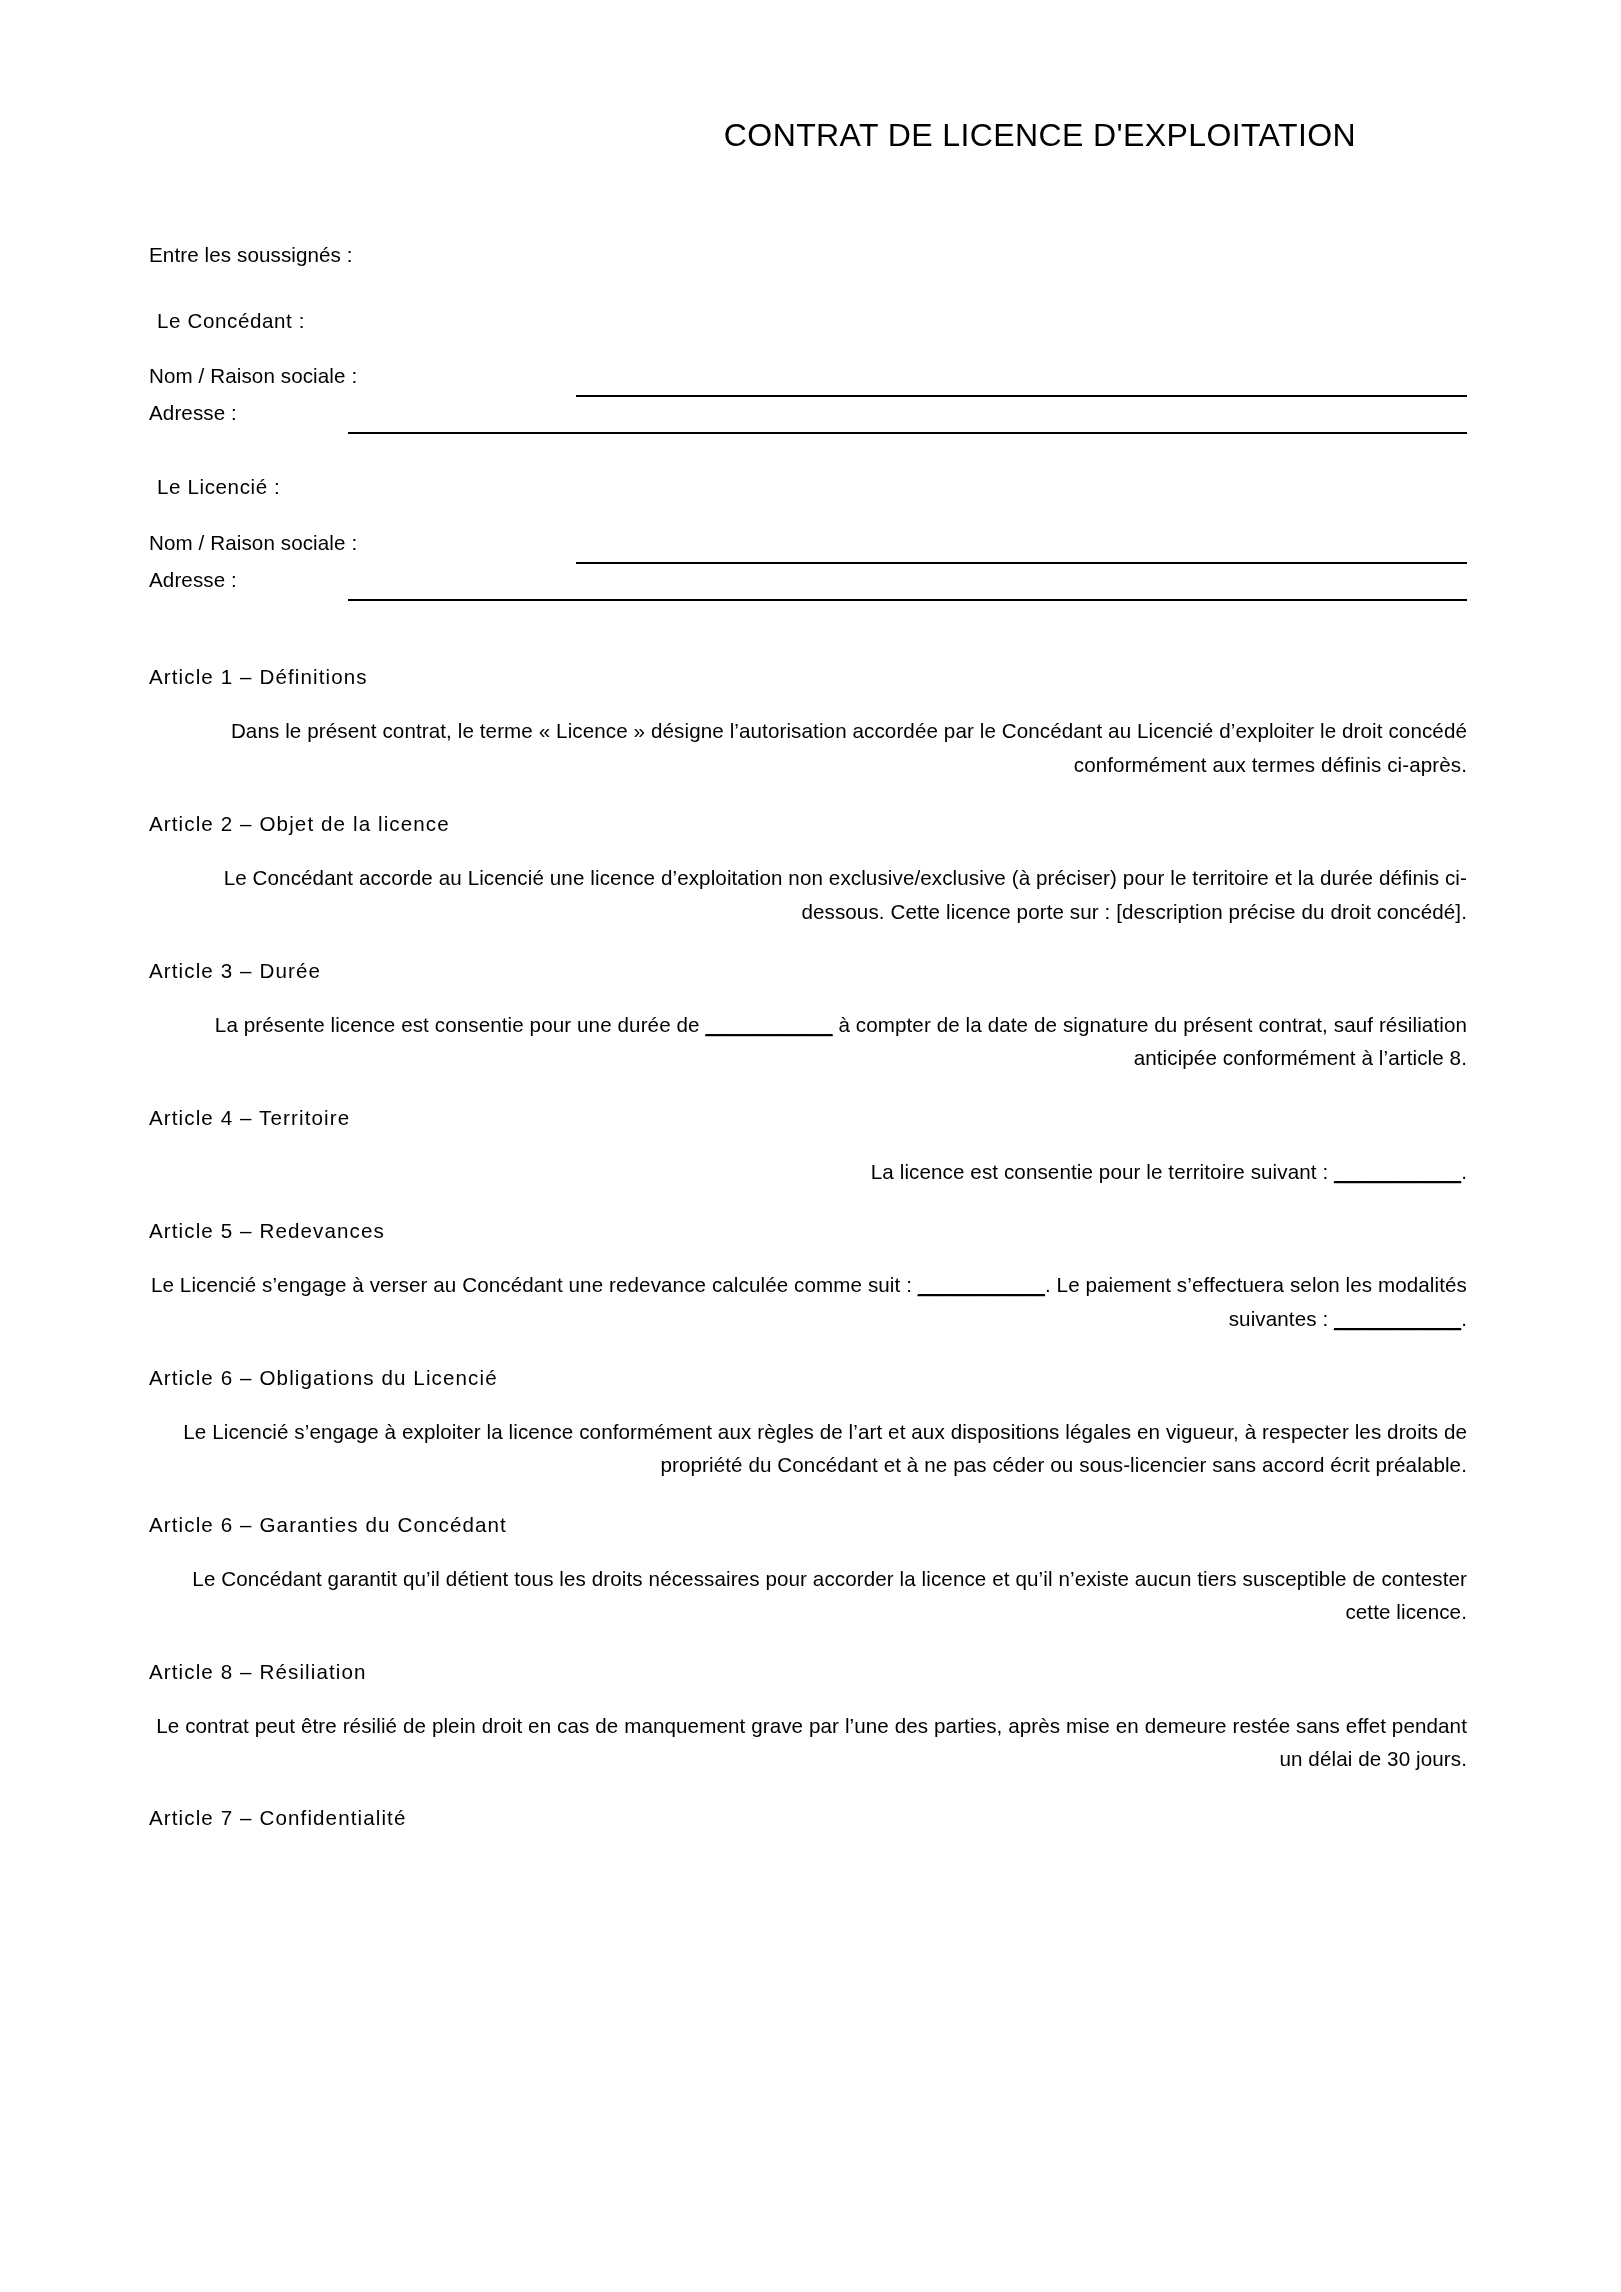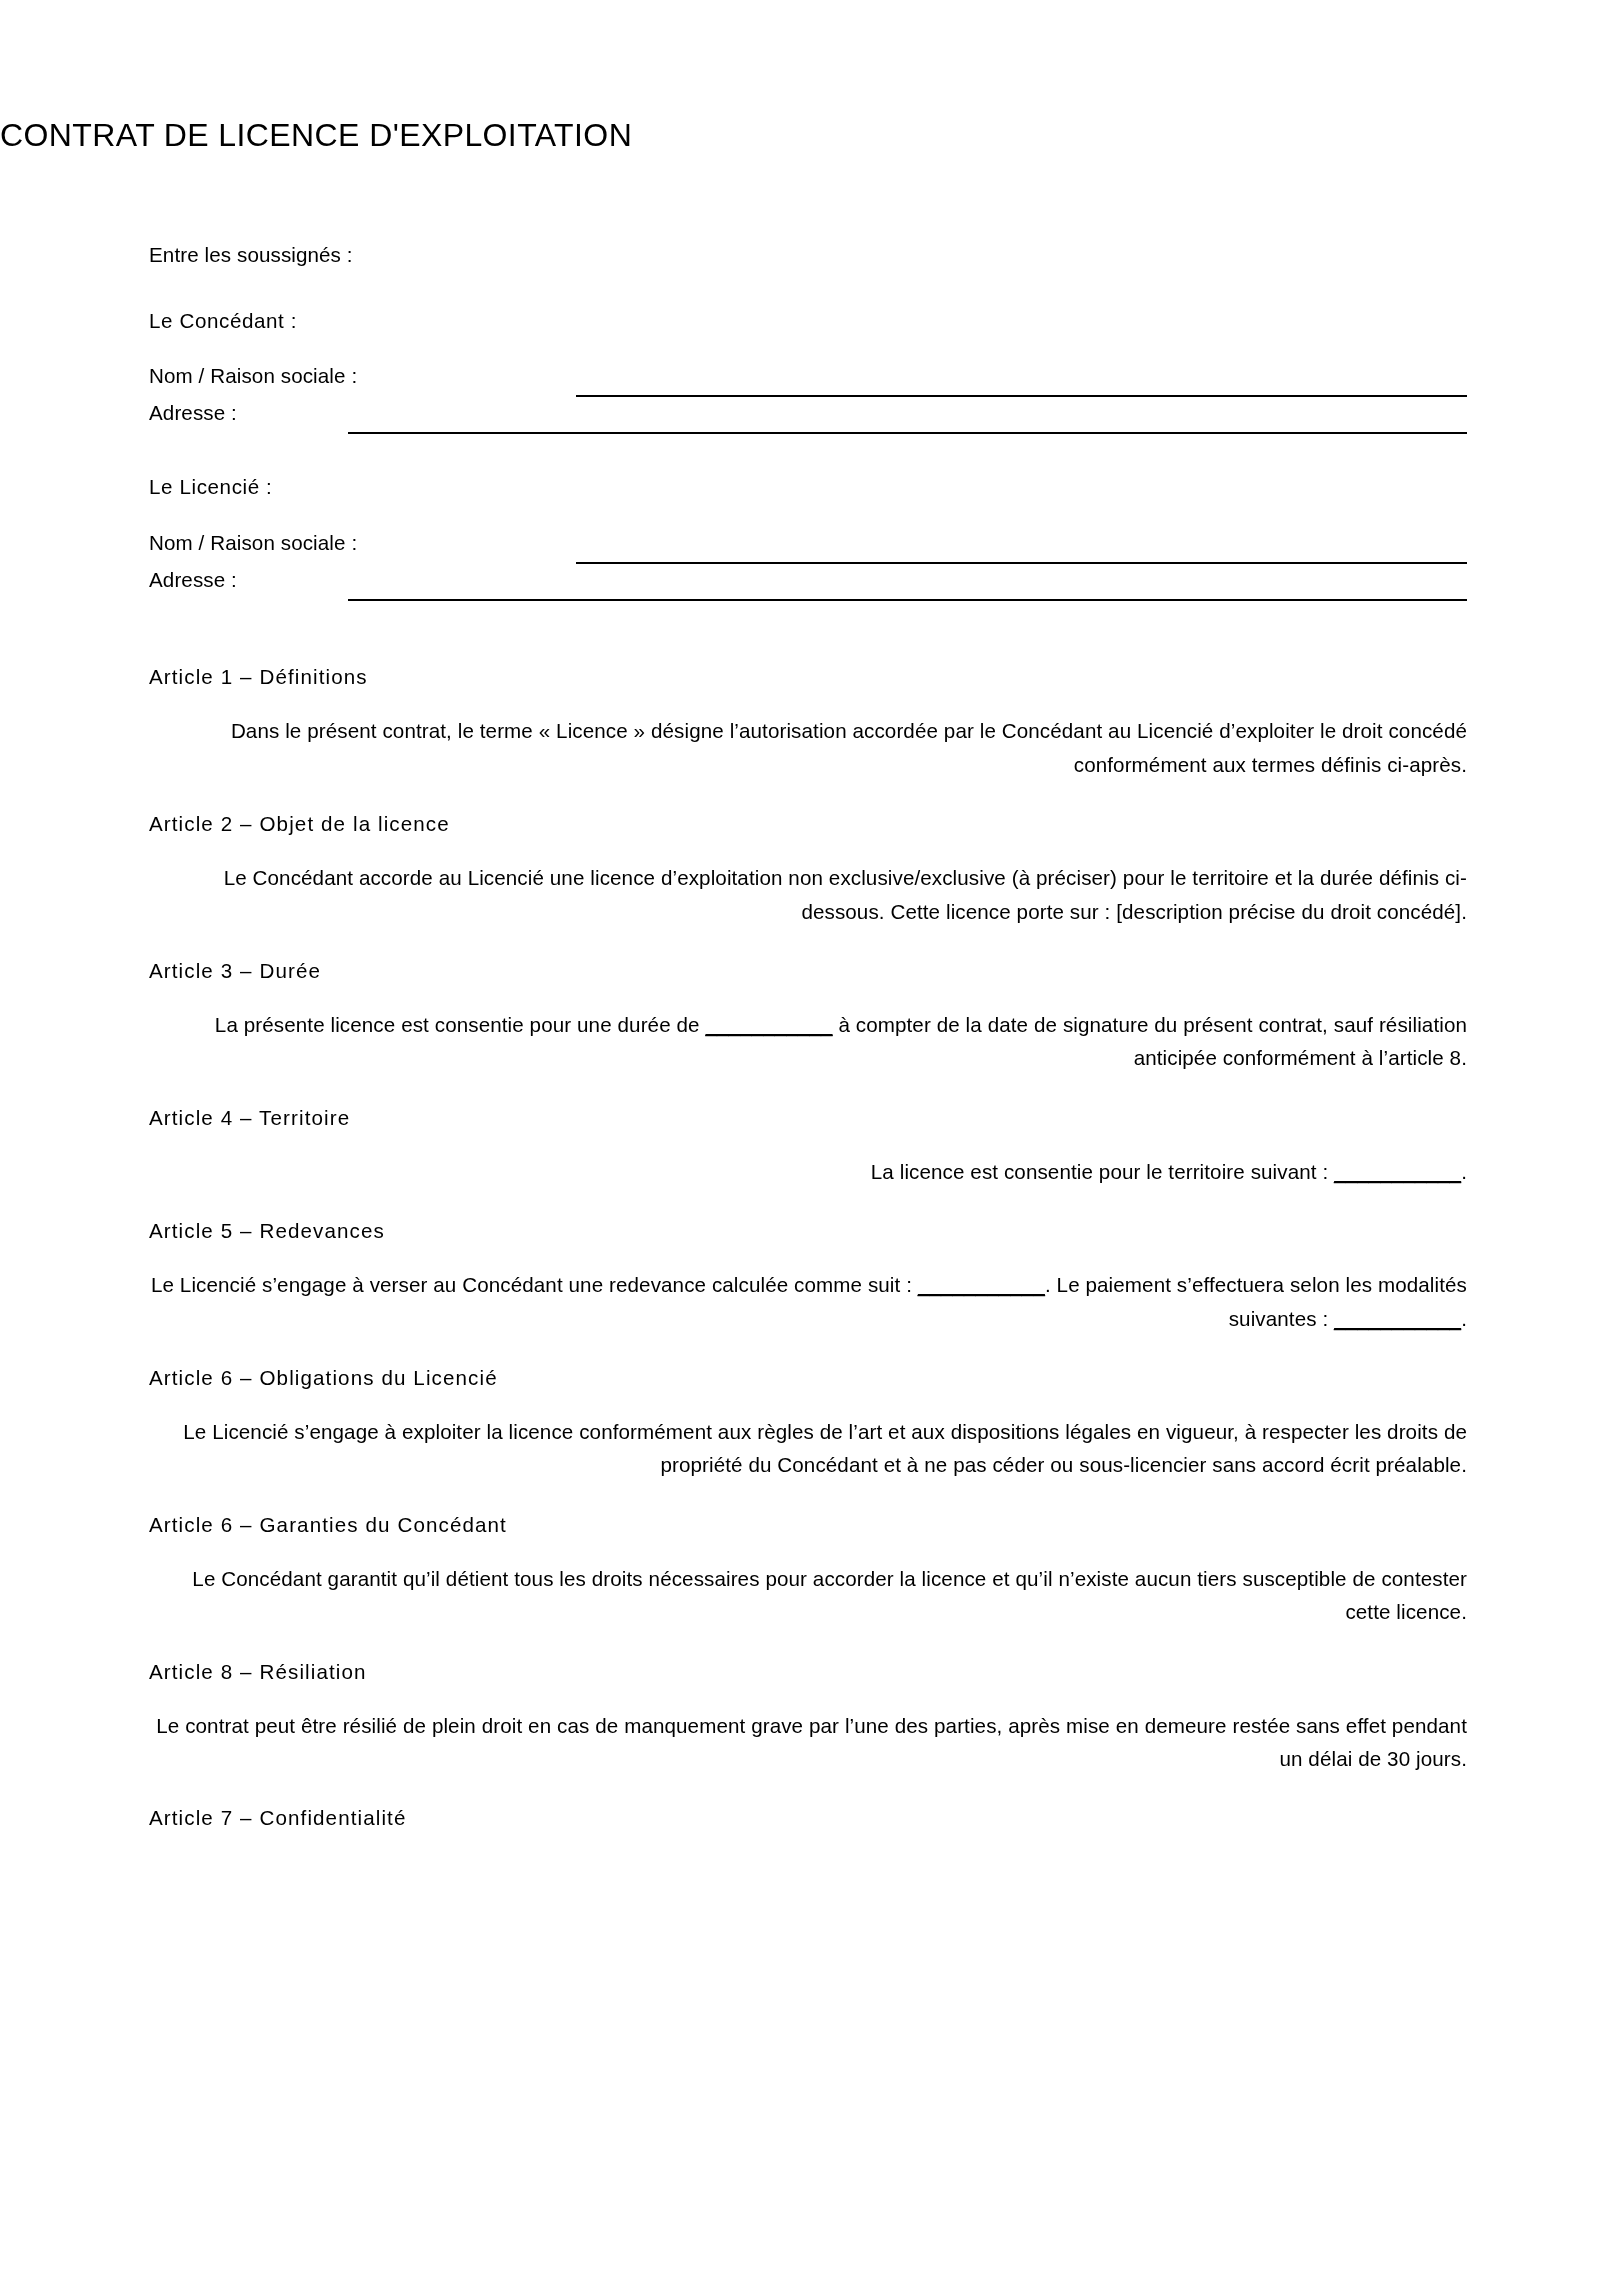--- a/index.html
+++ b/index.html
@@ -17,21 +17,21 @@
     height: 2293px;
     background: #ffffff;
     overflow: hidden;
     box-sizing: border-box;
   }
   .doc-title {
     position: absolute;
     top: 116px;
     left: 0;
     width: 1356px;
-    text-align: left;
+    text-align: right;
     font-size: 32px;
     font-weight: normal;
     letter-spacing: 0.4px;
     line-height: 1.2;
     white-space: nowrap;
   }
   .content {
     position: absolute;
     top: 245px;
     left: 149px;
@@ -42,21 +42,21 @@
     line-height: 1.0;
     margin: 0 0 45px 0;
     letter-spacing: 0.1px;
   }
   .party-block {
     margin: 0 0 39px 0;
   }
   .party-title {
     font-size: 20.6px;
     line-height: 1.0;
-    margin: 0 0 33px 0;
+    margin: 0 0 33px 8px;
     letter-spacing: 0.6px;
   }
   .field-row {
     position: relative;
     height: 37px;
     font-size: 20.6px;
     letter-spacing: 0.1px;
     text-decoration: underline;
   }
   .field-row .field-label {

